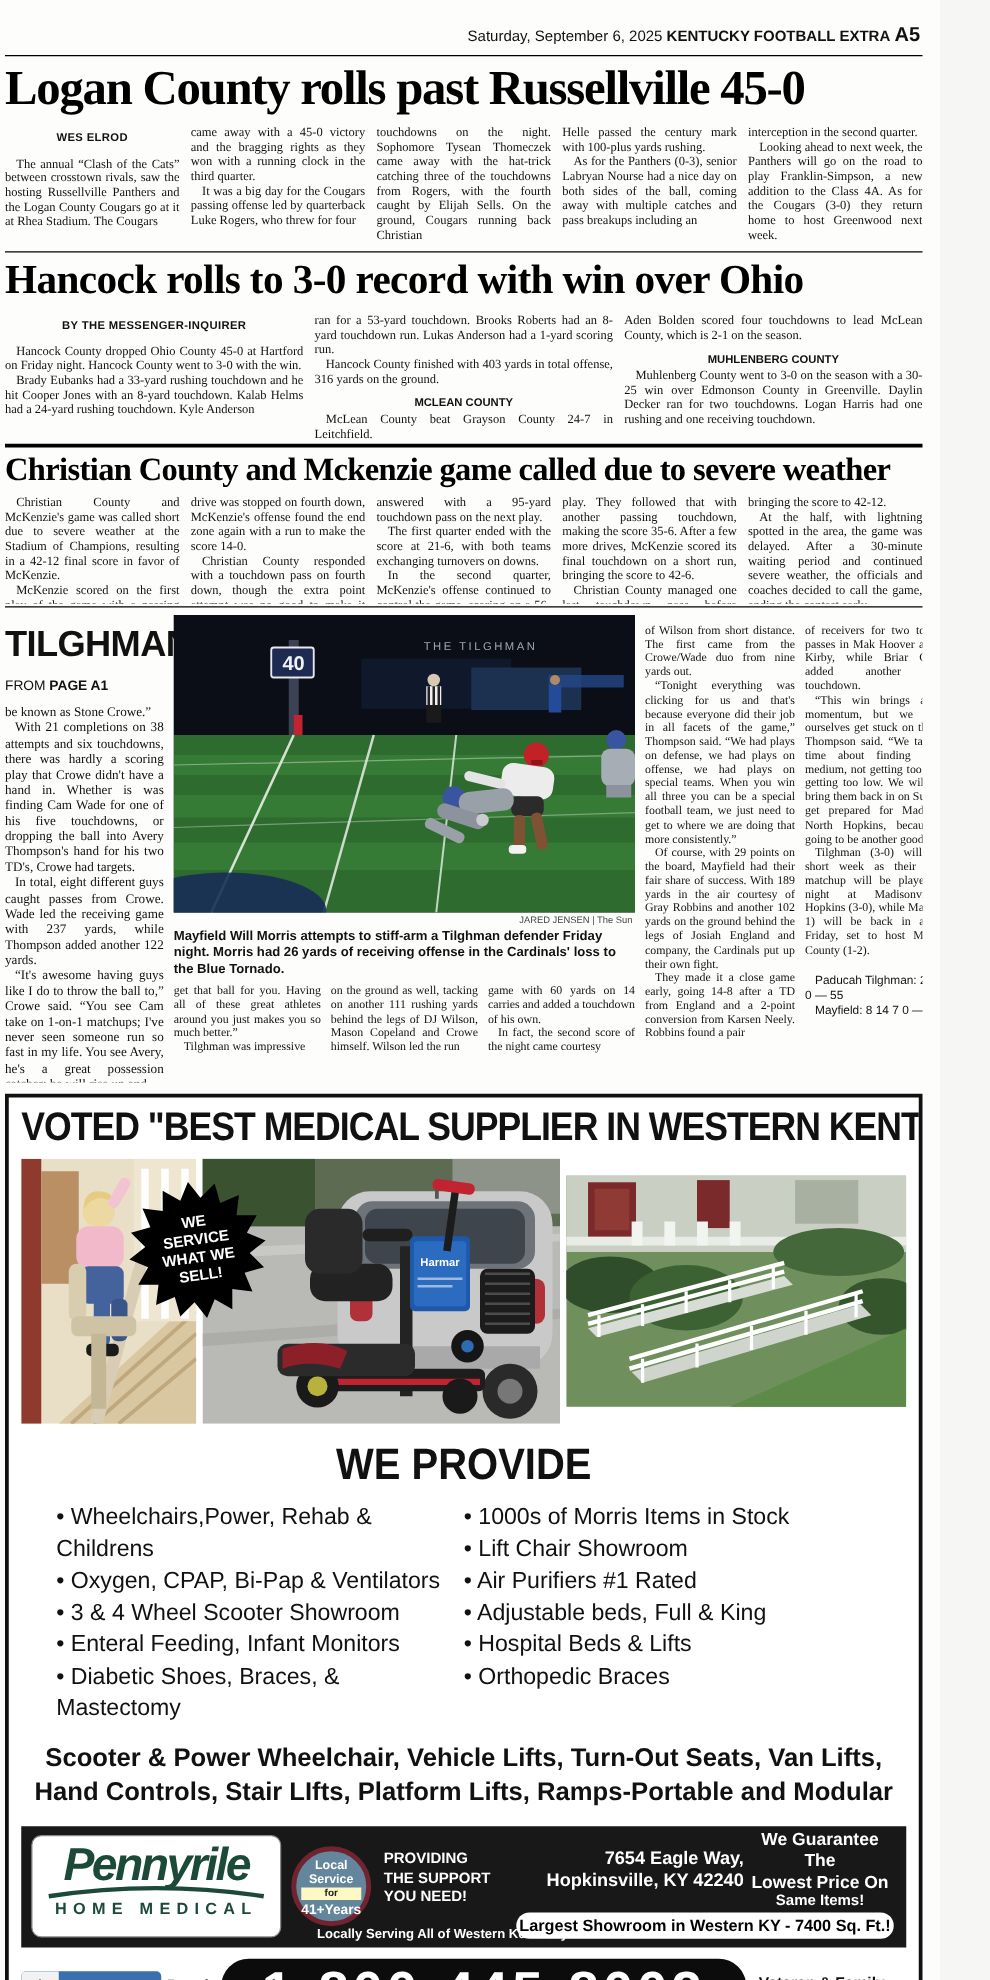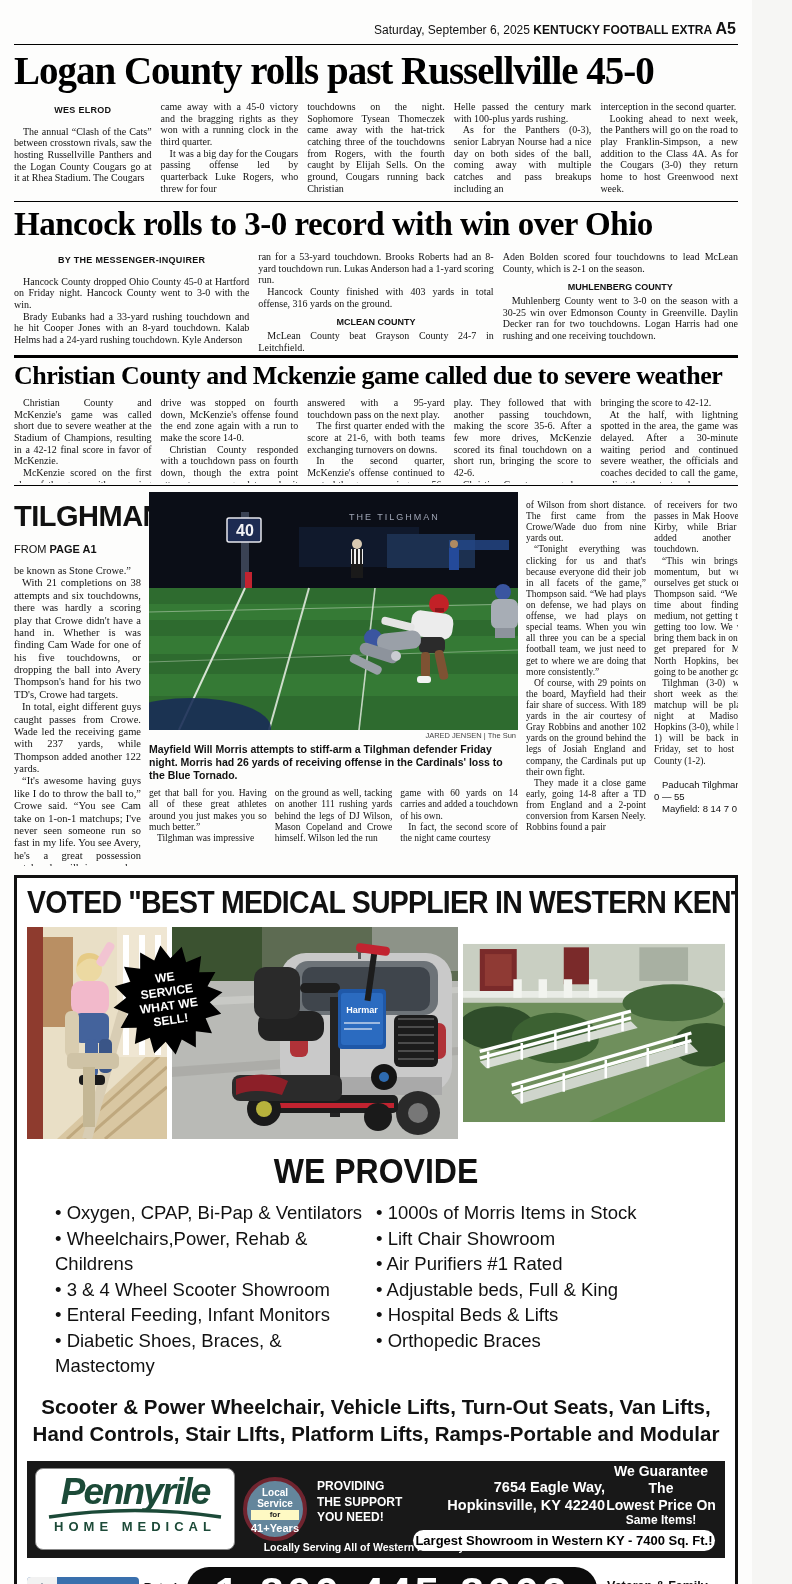--- a/index.html
+++ b/index.html
@@ -1,18 +1,18 @@
 <!DOCTYPE html>
 <html><head>
 <meta charset="utf-8">
 <style>
   * { margin:0; padding:0; box-sizing:border-box; }
   html,body { width:792px; background:#f6f6f4; }
   body { height:1584px; overflow:hidden; font-family:"Liberation Serif", serif; color:#111; }
-  .page { width:752px; height:1584px; background:#fdfdfc; padding:6px 14px 0 14px; position:relative; }
+  .page { width:752px; height:1584px; background:#fdfdfc; padding:6px 14px 0 4px; position:relative; }
 
   
   .page-header { text-align:right; font-family:"Liberation Sans", sans-serif; font-size:12px; padding:14px 2px 4px 0; }
   .page-header .pub { font-weight:bold; }
   .page-header .pageno { font-weight:bold; font-size:16px; }
   .rule { border:none; border-top:1.6px solid #000; margin:2px 0; }
   .rule.thick { border-top:3px solid #000; }
 
   
   .headline { font-family:"Liberation Serif", serif; font-weight:bold; color:#000; white-space:nowrap; overflow:hidden; }
@@ -398,22 +398,22 @@
         <path d="M20 128 L200 80 M20 136 L200 88" stroke="#fff" stroke-width="4"></path>
         <path d="M58 168 L272 106 M58 177 L272 115" stroke="#fff" stroke-width="4"></path>
         <path d="M30 128v20M70 118v20M110 106v20M150 96v20M190 84v20" stroke="#fff" stroke-width="3"></path>
         <path d="M70 168v22M120 154v22M170 138v22M220 124v22M266 108v22" stroke="#fff" stroke-width="3"></path>
       </svg>
     </div>
 
     <div class="provide-title">WE PROVIDE</div>
     <div class="provide-cols">
       <ul>
+          <li>Wheelchairs,Power, Rehab &amp; Childrens</li>
           <li>Oxygen, CPAP, Bi-Pap &amp; Ventilators</li>
-          <li>Wheelchairs,Power, Rehab &amp; Childrens</li>
           <li>3 &amp; 4 Wheel Scooter Showroom</li>
           <li>Enteral Feeding, Infant Monitors</li>
           <li>Diabetic Shoes, Braces, &amp; Mastectomy</li>
         </ul>
       <ul>
           <li>1000s of Morris Items in Stock</li>
           <li>Lift Chair Showroom</li>
           <li>Air Purifiers #1 Rated</li>
           <li>Adjustable beds, Full &amp; King</li>
           <li>Hospital Beds &amp; Lifts</li>

